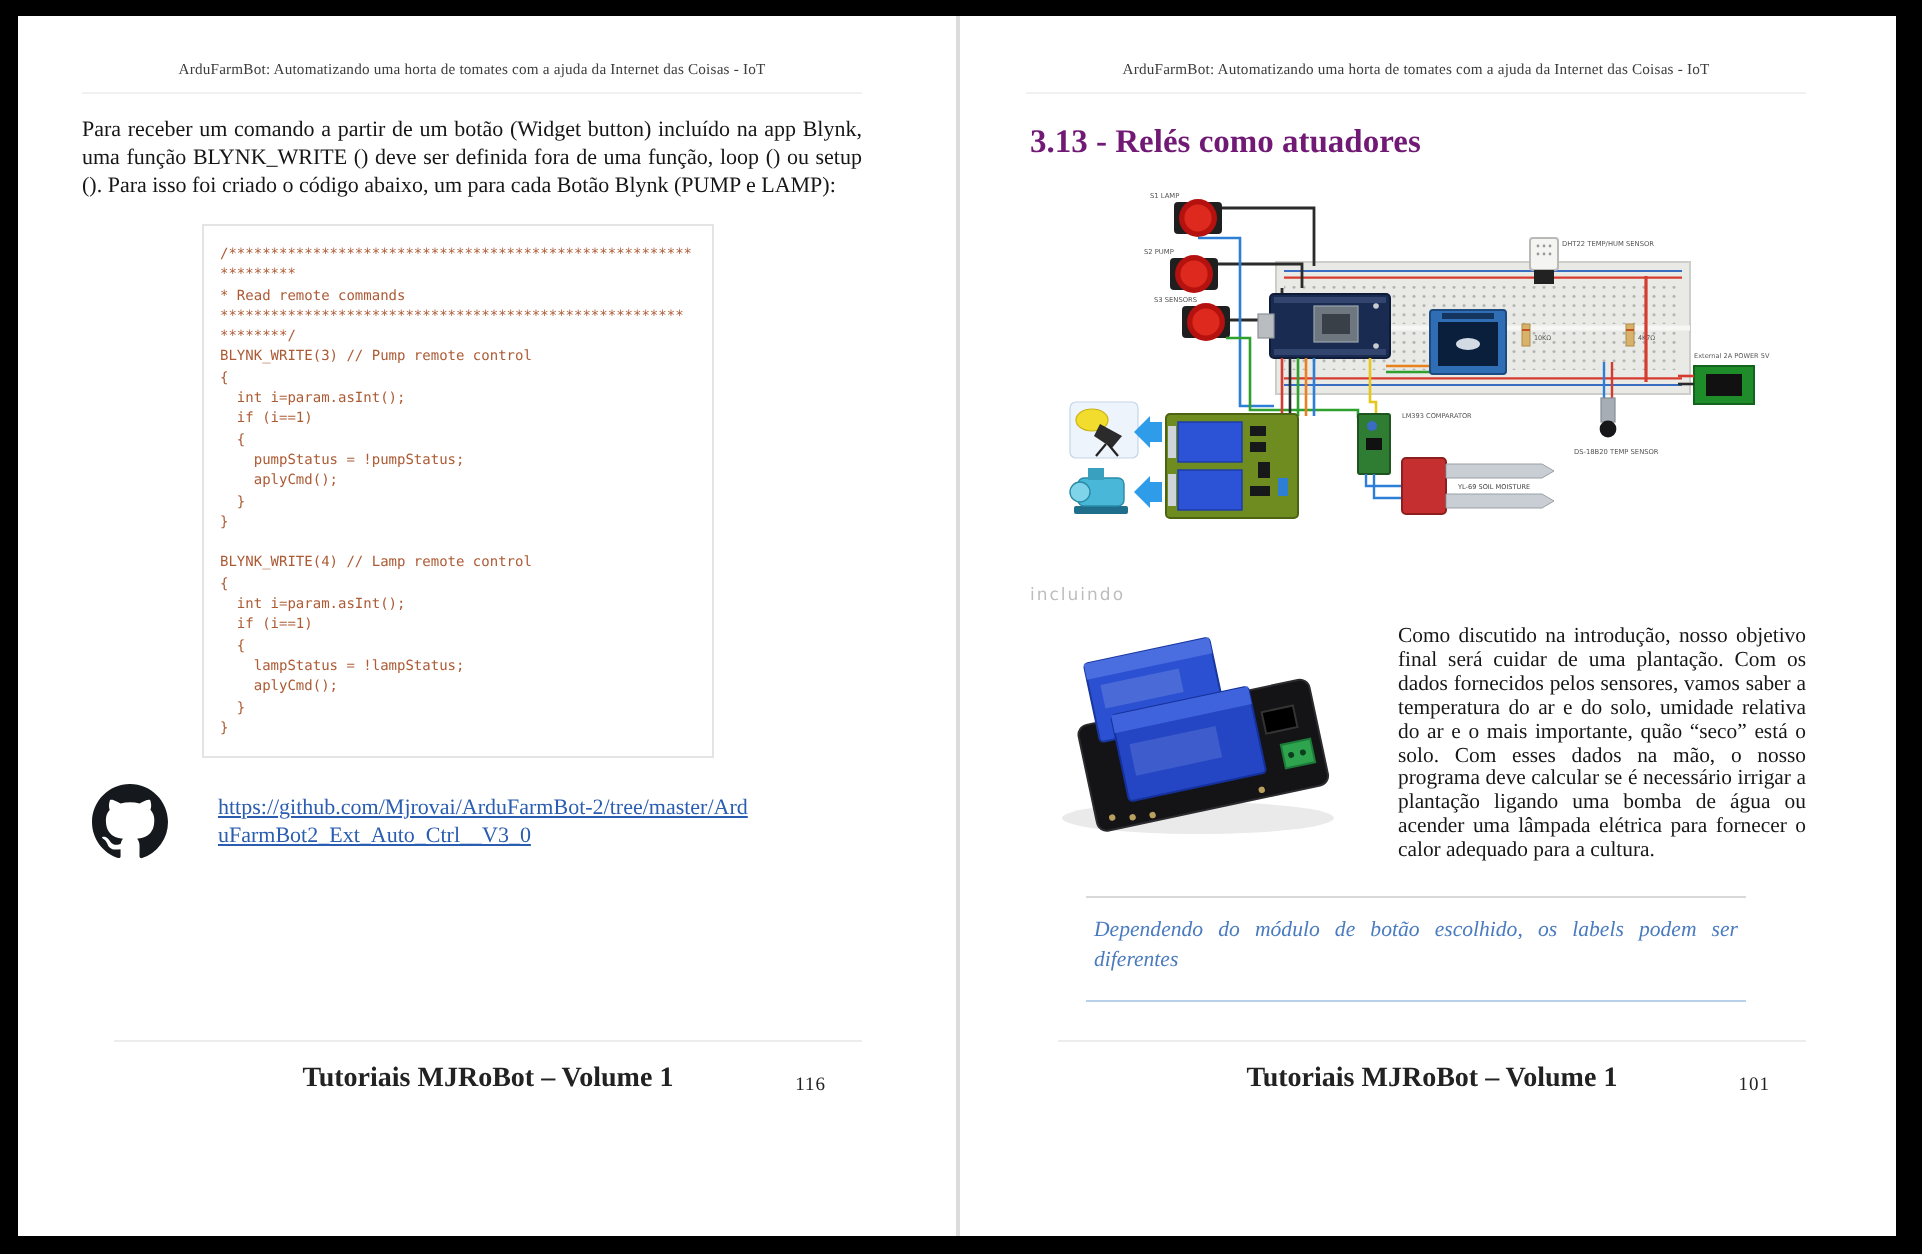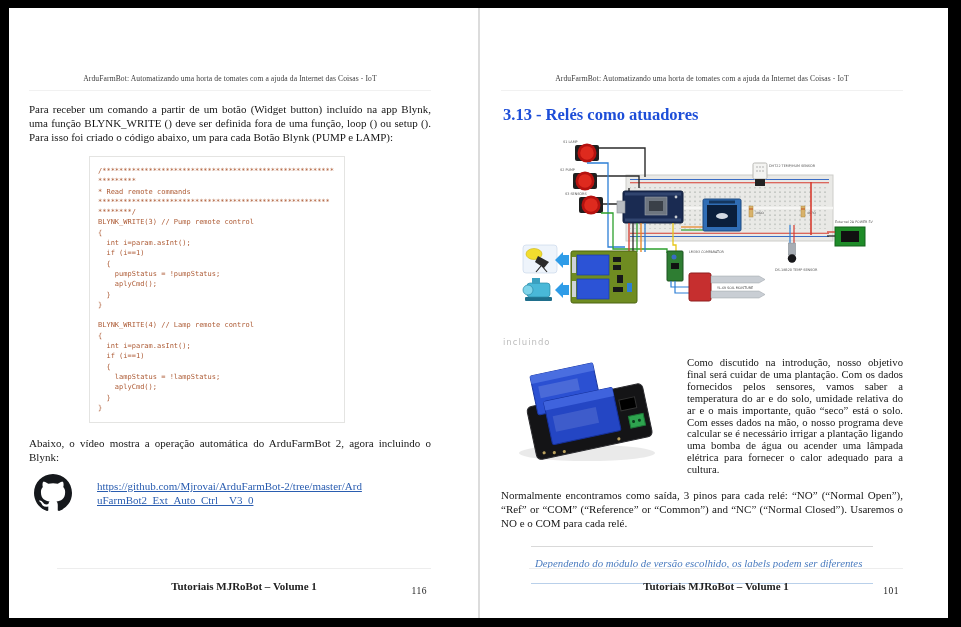--- a/index.html
+++ b/index.html
@@ -6,21 +6,21 @@
   body{
     width:961px;height:627px;background:#000;position:relative;overflow:hidden;
     font-family:"Liberation Serif","DejaVu Serif",serif;
     -webkit-font-smoothing:antialiased;
   }
   .sheet{position:absolute;left:9px;top:8px;width:939px;height:610px;background:#ffffff;}
   .divider{position:absolute;left:469px;top:0;width:2px;height:610px;background:#dcdcdc;}
   .page{position:absolute;top:0;width:466px;height:610px;background:#fff;}
   .page-left{left:0;}
   .page-right{left:472px;}
-  .content{padding:22px 44px 0 20px;position:relative;height:564px;box-sizing:border-box;margin-top:44px;}
+  .content{padding:22px 44px 0 32px;position:relative;height:564px;box-sizing:border-box;}
 
   .running-head{
     font-size:7.6px;color:#3c3c3c;text-align:center;letter-spacing:.1px;
     padding-bottom:7px;border-bottom:1px solid #f1f1f1;margin-bottom:11px;
   }
   p.body{font-size:11px;line-height:14px;color:#161616;text-align:justify;margin:0 0 10px 0;}
 
   
   pre.code{
     box-sizing:border-box;width:256px;margin:12px 0 13px 60px;
@@ -34,25 +34,25 @@
   .yt-icon{width:46px;height:32px;background:#e62117;border-radius:7px;position:relative;flex:0 0 auto;}
   .yt-icon:before{content:"";position:absolute;left:18px;top:9px;border-style:solid;border-width:7px 0 7px 12px;border-color:transparent transparent transparent #ffffff;}
   .gh-icon{flex:0 0 auto;margin-left:3px;}
   .doc-link{
     font-size:11px;line-height:14px;color:#2a5db0;text-decoration:underline;
     margin-left:22px;margin-top:4px;display:inline-block;max-width:268px;word-break:break-all;
   }
   .link-row.gh .doc-link{margin-top:5px;margin-left:25px;}
 
   .footer{position:absolute;left:48px;right:44px;bottom:24px;border-top:1px solid #ededed;padding-top:11px;}
-  .footer-title{text-align:center;font-size:11px;font-weight:bold;color:#222;}
-  .page-num{position:absolute;right:4px;top:17px;font-size:9.5px;color:#222;letter-spacing:.5px;}
+  .footer-title{text-align:center;font-size:14px;font-weight:bold;color:#222;}
+  .page-num{position:absolute;right:18px;top:17px;font-size:9.5px;color:#222;letter-spacing:.5px;}
 
   
-  h1.section-title{font-size:16.5px;font-weight:bold;color:#1d4ed8;margin:14px 0 10px 2px;}
+  h1.section-title{font-size:16.5px;font-weight:bold;color:#701a75;margin:14px 0 10px 2px;}
   .diagram-wrap{position:relative;margin-left:12px;width:394px;height:198px;}
   .fritzing-mark{font-family:"DejaVu Sans","Liberation Sans",sans-serif;font-size:8.5px;color:#bdbdbd;letter-spacing:1px;margin:4px 0 10px 2px;}
   .media-block{overflow:hidden;margin-bottom:12px;}
   .relay-photo{float:left;width:172px;height:106px;margin:2px 14px 2px 0;}
   .media-text{font-size:10.7px;line-height:11.9px;color:#161616;text-align:justify;}
   .note{
     margin:16px 30px 0 30px;border-top:1px solid #d9d9d9;border-bottom:1px solid #b9d0ea;
     padding:9px 4px 12px 4px;font-size:10.8px;line-height:15px;font-style:italic;
     color:#4a7bbf;text-align:justify;
   }
@@ -87,21 +87,20 @@
 BLYNK_WRITE(4) // Lamp remote control
 {
   int i=param.asInt();
   if (i==1)
   {
     lampStatus = !lampStatus;
     aplyCmd();
   }
 }</pre>
 
-      <p class="body">Abaixo, o vídeo mostra a operação automática do ArduFarmBot 2, agora incluindo o Blynk:</p>
 
 
 
       <div class="link-row gh">
         <svg class="gh-icon" width="38" height="38" viewBox="0 0 16 16">
           <path fill="#15181c" d="M8 0C3.58 0 0 3.58 0 8c0 3.54 2.29 6.53 5.47 7.59.4.07.55-.17.55-.38 0-.19-.01-.82-.01-1.49-2.01.37-2.53-.49-2.69-.94-.09-.23-.48-.94-.82-1.13-.28-.15-.68-.52-.01-.53.63-.01 1.08.58 1.23.82.72 1.21 1.87.87 2.33.66.07-.52.28-.87.51-1.07-1.78-.2-3.64-.89-3.64-3.95 0-.87.31-1.59.82-2.15-.08-.2-.36-1.02.08-2.12 0 0 .67-.21 2.2.82.64-.18 1.32-.27 2-.27s1.36.09 2 .27c1.53-1.04 2.2-.82 2.2-.82.44 1.1.16 1.92.08 2.12.51.56.82 1.27.82 2.15 0 3.07-1.87 3.75-3.65 3.95.29.25.54.73.54 1.48 0 1.07-.01 1.93-.01 2.2 0 .21.15.46.55.38A8.01 8.01 0 0 0 16 8c0-4.42-3.58-8-8-8z"></path>
         </svg>
         <a class="doc-link">https://github.com/Mjrovai/ArduFarmBot-2/tree/master/ArduFarmBot2_Ext_Auto_Ctrl__V3_0</a>
       </div>
 
@@ -292,23 +291,22 @@
             <rect x="52" y="50" width="44" height="16" fill="#ffffff" opacity="0.12"></rect>
             <rect x="120" y="48" width="16" height="11" fill="#000" stroke="#333"></rect>
             <rect x="126" y="66" width="15" height="12" fill="#2ea44f" stroke="#1d7a38"></rect>
             <circle cx="130" cy="72" r="1.5" fill="#0c3d1e"></circle>
               <circle cx="136" cy="72" r="1.5" fill="#0c3d1e"></circle>
           </g>
         </svg>
         <div class="media-text">Como discutido na introdução, nosso objetivo final será cuidar de uma plantação. Com os dados fornecidos pelos sensores, vamos saber a temperatura do ar e do solo, umidade relativa do ar e o mais importante, quão “seco” está o solo. Com esses dados na mão, o nosso programa deve calcular se é necessário irrigar a plantação ligando uma bomba de água ou acender uma lâmpada elétrica para fornecer o calor adequado para a cultura.</div>
       </div>
 
-      <p class="body">Normalmente encontramos como saída, 3 pinos para cada relé: “NO” (“Normal Open”), “Ref” or “COM” (“Reference” or “Common”) and “NC” (“Normal Closed”). Usaremos o NO e o COM para cada relé.</p>
-
-      <div class="note">Dependendo do módulo de versão escolhido, os labels podem ser diferentes</div>
+
+      <div class="note">Dependendo do módulo de botão escolhido, os labels podem ser diferentes</div>
 
       <div class="footer">
         <div class="footer-title">Tutoriais MJRoBot – Volume 1</div>
         <div class="page-num">101</div>
       </div>
     </div>
   </div>
 
   <div class="divider"></div>
 </div>

